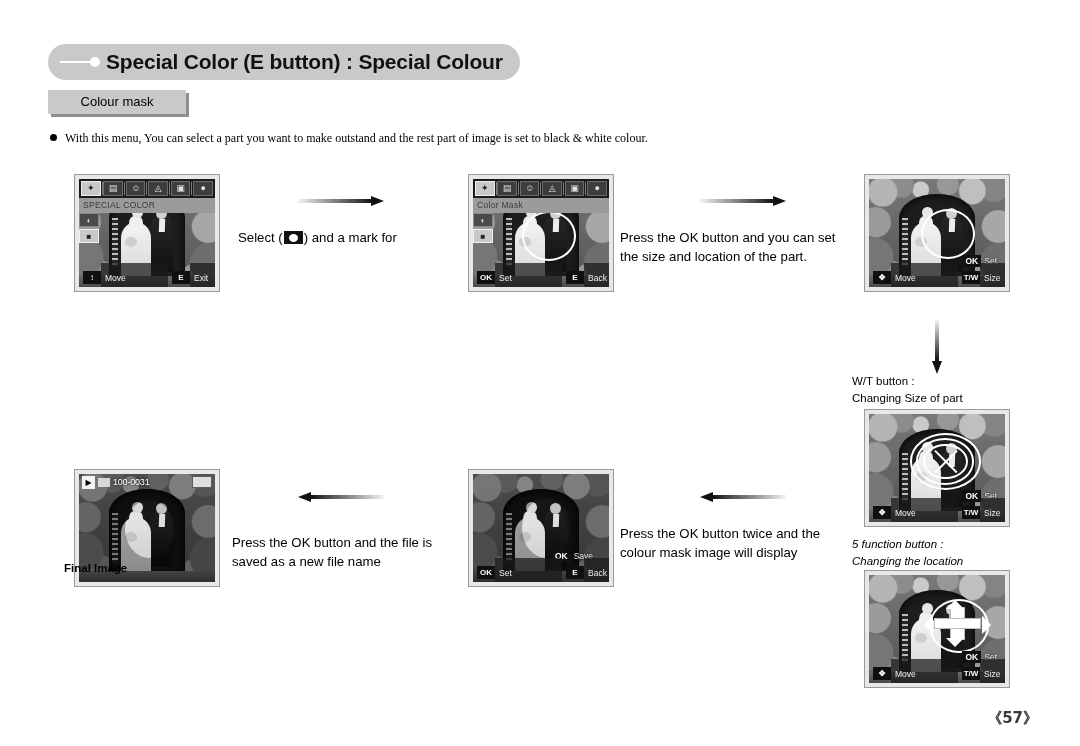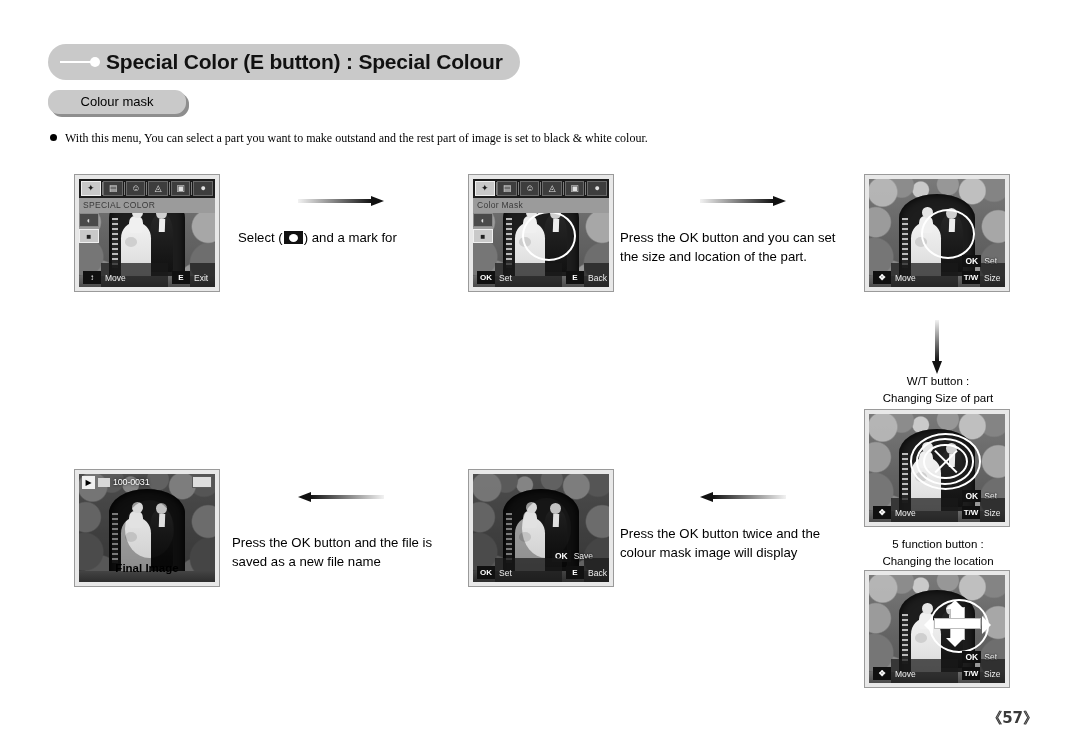--- a/index.html
+++ b/index.html
@@ -65,21 +65,20 @@
     position: absolute;
     left: 48px;
     top: 90px;
     min-width: 110px;
     padding: 4px 14px 5px 14px;
     background: #c9c9c9;
     box-shadow: 3px 3px 0 #8e8e8e;
     font-size: 13px;
     color: #000;
     text-align: center;
-    border-radius: 11px;
   }
 
   
   .intro {
     position: absolute;
     left: 50px;
     top: 131px;
     font-size: 12px;
     white-space: nowrap;
     font-family: Liberation Serif, serif;
@@ -501,21 +500,21 @@
   .caption {
     position: absolute;
     text-align: left;
     font-size: 13.2px;
     line-height: 19px;
     color: #000;
   }
   .caption .ln { display: block; white-space: nowrap; }
   .caption-small {
     position: absolute;
-    text-align: center;
+    text-align: left;
     font-size: 11.5px;
     line-height: 17px;
     color: #000;
   }
   .caption-small .ln { display: block; white-space: nowrap; }
 
   .inline-icon {
     display: inline-block;
     width: 19px;
     height: 13px;
@@ -743,21 +742,21 @@
 
     <div class="lcd-bar">
       <div class="key">✥</div>
       <div class="lbl wide">Move</div>
       <div class="key">T/W</div>
       <div class="lbl wide">Size</div>
     </div>
   </div>
 </div>
 
-<div class="caption-small" style="left:852px; top:536px; width:172px;">
+<div class="caption-small" style="left:852px; top:536px; width:172px;font-style:italic;">
   <span class="ln">5 function button :</span>
   <span class="ln">Changing the location</span>
 </div>
 
 <div class="lcd" style="left:864px; top:570px;">
   <div class="lcd-inner">
     <div class="scene">
       <div class="foliage"></div>
         <div class="archway"></div>
         <div class="rail"></div>

